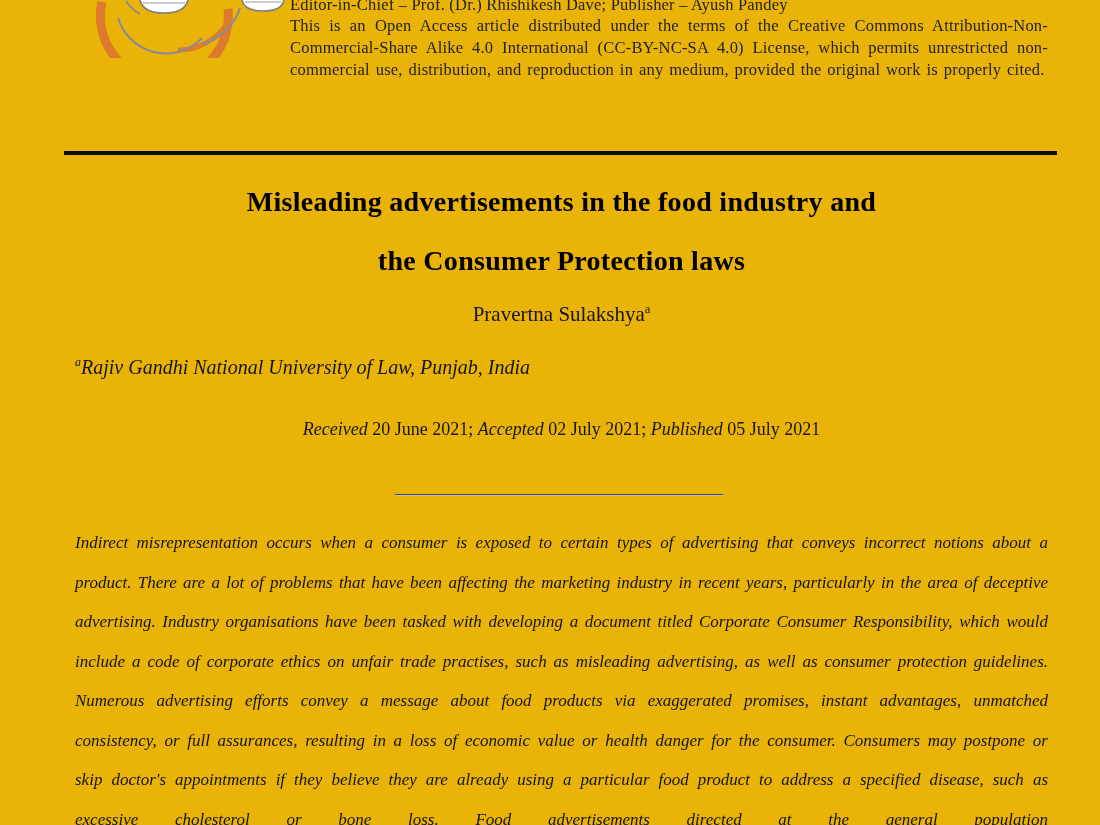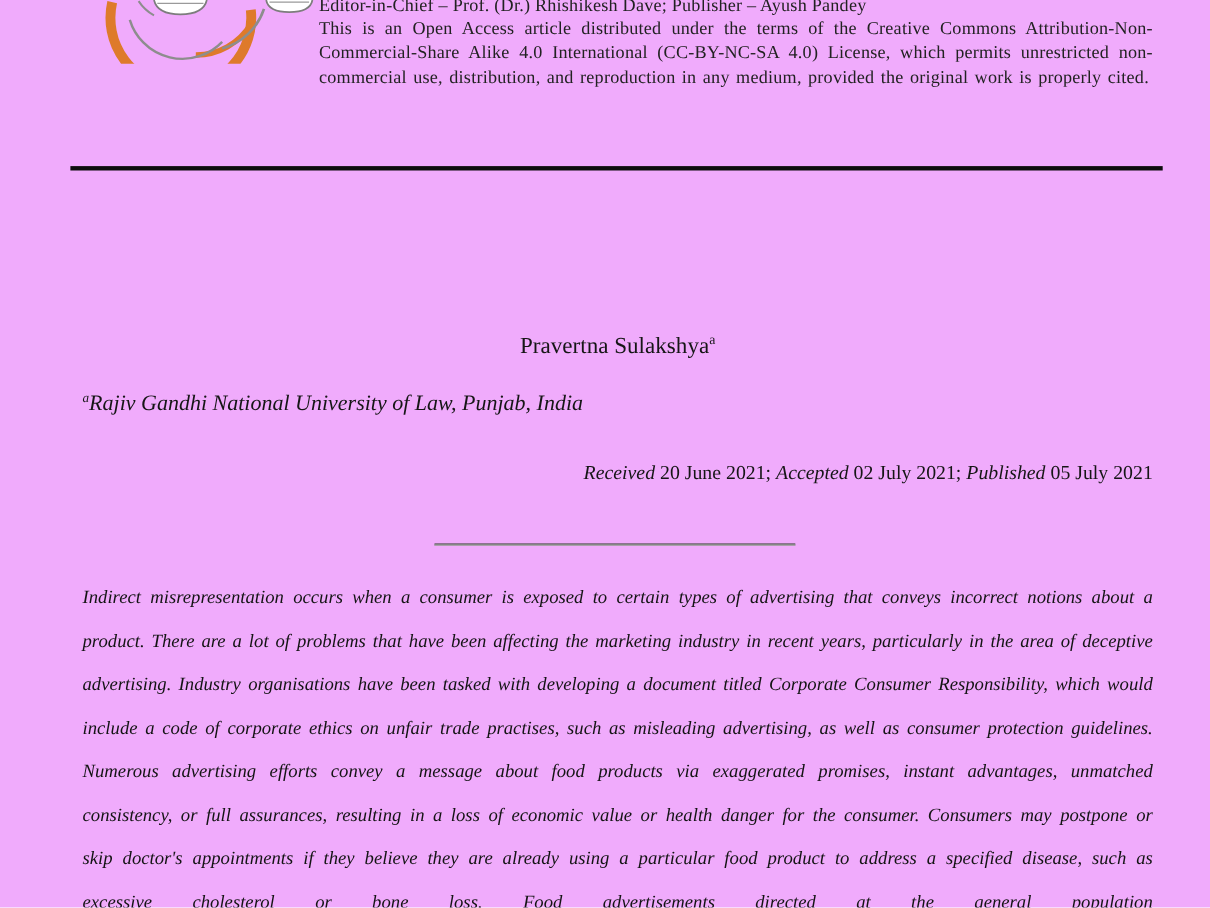--- a/index.html
+++ b/index.html
@@ -1,19 +1,19 @@
 <!DOCTYPE html>
 <html><head>
 <meta charset="utf-8">
 <style>
   * { margin:0; padding:0; box-sizing:border-box; }
   html, body { width:1100px; height:825px; overflow:hidden; background:#ffffff; }
   .page {
     position:relative; width:1100px; height:825px;
-    font-family:"Liberation Serif", serif; color:#1c1c1c; background:#f0abfc;
+    font-family:"Liberation Serif", serif; color:#1c1c1c; background:#eab308;
   }
 
   
   .logo { position:absolute; left:82px; top:0; width:212px; height:58px; }
   .logo svg { display:block; }
 
   
   .header-text { position:absolute; left:290px; width:758px; top:-5px; }
   .editor-line { font-size:16.5px; line-height:20px; letter-spacing:0.2px; color:#222; }
   .oa-notice {
@@ -23,21 +23,21 @@
 
   .thick-rule { position:absolute; left:64px; width:993px; top:151px; height:4px; background:#0d0d0d; }
 
   .title-block {
     position:absolute; left:75px; width:973px; top:172px; text-align:center;
     font-weight:bold; font-size:28px; line-height:59px; color:#000; letter-spacing:0.3px;
   }
 
   .author-line  { position:absolute; left:75px; width:973px; top:294px; text-align:center; font-size:21px; color:#161616;margin-top:8px; }
   .affil-line   { position:absolute; left:75px; width:973px; top:356px; font-size:20px; color:#161616;font-style:italic; }
-  .dates-line   { position:absolute; left:75px; width:973px; top:419px; text-align:right; font-size:18px; color:#161616; }
+  .dates-line   { position:absolute; left:75px; width:973px; top:419px; text-align:center; font-size:18px; color:#161616; }
   .dates-line .it { font-style:italic; }
 
   sup.marker { font-size:60%; vertical-align:super; line-height:0; }
 
   .short-sep { position:absolute; left:395px; top:494px; width:328px; height:2px; background:#4d4d4d; border-bottom:1px solid #bdbdbd; }
 
   .abstract {
     position:absolute; left:75px; width:973px; top:523px;
     font-style:italic; font-size:17px; line-height:39.5px;
     text-align:justify; text-align-last:justify; color:#141414; word-spacing:2px;
@@ -67,20 +67,24 @@
     </svg>
   </div>
 
   <div class="header-text">
     <div class="editor-line">Editor-in-Chief – Prof. (Dr.) Rhishikesh Dave; Publisher – Ayush Pandey</div>
     <div class="oa-notice">This is an Open Access article distributed under the terms of the Creative Commons Attribution-Non-Commercial-Share Alike 4.0 International (CC-BY-NC-SA 4.0) License, which permits unrestricted non-commercial use, distribution, and reproduction in any medium, provided the original work is properly cited.</div>
   </div>
 
   <div class="thick-rule"></div>
 
+  <div class="title-block">
+    <div>Misleading advertisements in the food industry and</div>
+    <div>the Consumer Protection laws</div>
+  </div>
 
   <div class="author-line"><span>Pravertna Sulakshya</span><sup class="marker">a</sup></div>
 
   <div class="affil-line"><sup class="marker">a</sup><span>Rajiv Gandhi National University of Law, Punjab, India</span></div>
 
   <div class="dates-line"><span class="it">Received</span><span> 20 June 2021; </span><span class="it">Accepted</span><span> 02 July 2021; </span><span class="it">Published</span><span> 05 July 2021</span></div>
 
   <div class="short-sep"></div>
 
   <div class="abstract">Indirect misrepresentation occurs when a consumer is exposed to certain types of advertising that conveys incorrect notions about a product. There are a lot of problems that have been affecting the marketing industry in recent years, particularly in the area of deceptive advertising. Industry organisations have been tasked with developing a document titled Corporate Consumer Responsibility, which would include a code of corporate ethics on unfair trade practises, such as misleading advertising, as well as consumer protection guidelines. Numerous advertising efforts convey a message about food products via exaggerated promises, instant advantages, unmatched consistency, or full assurances, resulting in a loss of economic value or health danger for the consumer. Consumers may postpone or skip doctor's appointments if they believe they are already using a particular food product to address a specified disease, such as excessive cholesterol or bone loss. Food advertisements directed at the general population</div>

